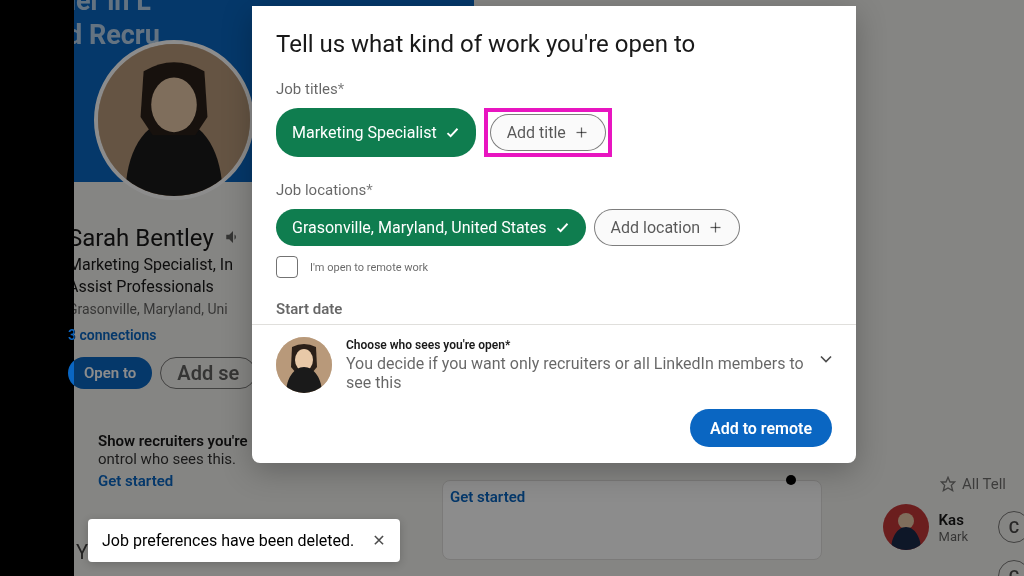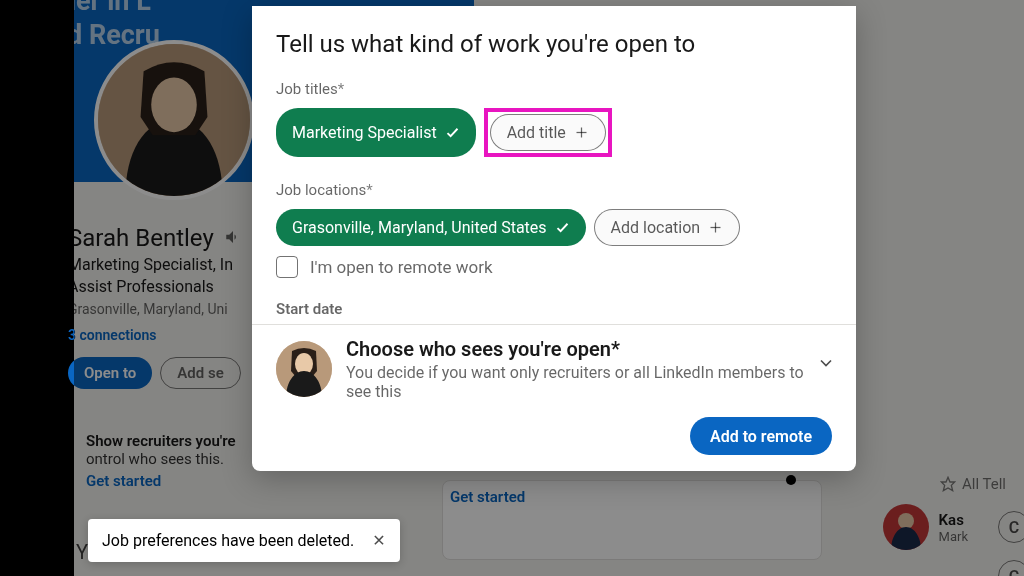--- a/index.html
+++ b/index.html
@@ -11,49 +11,49 @@
   .avatar-big { position:absolute; left:20px; top:40px; width:160px; height:160px; border-radius:50%; background:#d9c3ad; border:4px solid #fff; overflow:hidden; }
   .avatar-big svg { width:100%; height:100%; display:block; }
   .profile-area { position:absolute; left:-6px; top:224px; width:260px; }
   .profile-name { font-size:24px; font-weight:400; color:rgba(0,0,0,0.9); }
   .speaker { display:inline-block; margin-left:4px; }
   .profile-title { font-size:16px; color:rgba(0,0,0,0.9); line-height:1.35; margin-top:2px; }
   .profile-loc { font-size:14px; color:rgba(0,0,0,0.6); margin-top:4px; }
   .profile-conn { font-size:14px; color:#0a66c2; font-weight:600; margin-top:10px; }
   .profile-buttons { margin-top:14px; display:flex; gap:8px; }
   .btn-blue { background:#0a66c2; color:#fff; border:none; border-radius:18px; height:32px; padding:0 16px; font-weight:600; font-size:15px; }
-  .btn-outline { background:transparent; color:rgba(0,0,0,0.6); border:1px solid rgba(0,0,0,0.5); border-radius:18px; height:32px; padding:0 16px; font-weight:600; font-size:15px; }
+  .btn-outline { background:transparent; color:rgba(0,0,0,0.6); border:1px solid rgba(0,0,0,0.5); border-radius:18px; height:32px; padding:0 16px; font-weight:600; font-size:20px; }
   .dash-head { position:absolute; left:2px; top:540px; font-size:20px; color:rgba(0,0,0,0.75); }
   .bg-card2 { position:absolute; left:368px; top:480px; width:380px; height:80px; background:#fff; border:1px solid #e0dfdc; border-radius:8px; padding:14px; }
   .allstar { position:absolute; right:18px; top:475px; display:flex; align-items:center; gap:6px; color:rgba(0,0,0,0.55); font-size:15px; }
   .overlay { position:absolute; inset:0; background:rgba(0,0,0,0.45); }
   .toast { position:absolute; left:14px; bottom:14px; background:#fff; border-radius:4px; box-shadow:0 2px 8px rgba(0,0,0,0.2); padding:12px 14px; display:flex; align-items:flex-end; gap:18px; }
   .toast-x { font-size:16px; color:rgba(0,0,0,0.7); cursor:pointer; }
   .modal { position:absolute; left:178px; top:6px; width:604px; background:#fff; border-radius:0 0 8px 8px; box-shadow:0 8px 30px rgba(0,0,0,0.25); padding:24px 24px 16px 24px; }
   .modal h1 { font-size:24px; font-weight:400; color:rgba(0,0,0,0.9); margin-bottom:22px; }
   .field-label { font-size:15px; color:rgba(0,0,0,0.6); margin-bottom:10px; }
   .field-label .req { color:rgba(0,0,0,0.5); }
   .chip-row { display:flex; gap:8px; flex-wrap:wrap; margin-bottom:24px; }
   .chip { display:inline-flex; align-items:center; gap:8px; border-radius:22px; padding:8px 16px; font-size:16px; }
   .chip-green { background:#0f7d4f; color:#fff; }
   .chip-add { background:#fafafa; border:1px solid rgba(0,0,0,0.5); color:rgba(0,0,0,0.65); }
   .chip svg { width:15px; height:15px; }
   .hl { border:4px solid #e815c0; padding:2px; display:inline-flex; align-items:center; }
   .check-row { display:flex; align-items:center; gap:12px; margin-top:-4px; margin-bottom:22px; }
   .cb { width:22px; height:22px; border:1px solid rgba(0,0,0,0.55); border-radius:4px; }
-  .check-row span { color:rgba(0,0,0,0.6); font-size:17px; }
+  .check-row span { color:rgba(0,0,0,0.6); font-size:11px; }
   .sub-head { font-size:15px; color:rgba(0,0,0,0.6); font-weight:600; margin-top:4px; }
   .vis-section { border-top:1px solid #e0dfdc; margin:6px -24px 0 -24px; padding:12px 24px 4px 24px; display:flex; align-items:center; gap:14px; position:relative; }
   .vis-avatar { width:56px; height:56px; border-radius:50%; background:#d9c3ad; overflow:hidden; flex:0 0 56px; }
-  .vis-title { font-size:20px; font-weight:600; color:rgba(0,0,0,0.9); }
+  .vis-title { font-size:12px; font-weight:600; color:rgba(0,0,0,0.9); }
   .vis-desc { font-size:16px; color:rgba(0,0,0,0.6); margin-top:2px; }
   .chev { position:absolute; right:20px; top:50%; transform:translateY(-50%); }
   .footer { display:flex; justify-content:flex-end; margin-top:12px; }
   .btn-primary { background:#0a66c2; color:#fff; border:none; border-radius:20px; height:38px; padding:0 20px; font-weight:600; font-size:16px; }
-  .pv-head { position:absolute; left:12px; top:432px; width:340px; }
+  .pv-head { position:absolute; left:24px; top:432px; width:340px; }
   .pv-head .l1 { font-size:15px; font-weight:600; color:rgba(0,0,0,0.9); }
   .pv-head .l2 { font-size:15px; color:rgba(0,0,0,0.8); }
   .pv-head .l3 { font-size:15px; color:#0a66c2; font-weight:600; margin-top:4px; }
   .gs2 { position:absolute; left:376px; top:488px; color:#0a66c2; font-weight:600; font-size:15px; }
   .rc { position:absolute; right:-6px; top:504px; display:flex; align-items:center; gap:10px; }
   .rc-circle { width:32px; height:32px; border-radius:50%; border:1px solid rgba(0,0,0,0.5); display:flex; align-items:center; justify-content:center; font-weight:600; font-size:16px; color:rgba(0,0,0,0.7); }
   .rc-name { font-weight:600; font-size:15px; color:rgba(0,0,0,0.9); }
   .rc-sub { font-size:13px; color:rgba(0,0,0,0.6); }
   .rc2 { position:absolute; right:-6px; top:560px; display:flex; align-items:center; gap:10px; }
   .rc-blob { width:46px; height:46px; border-radius:50%; overflow:hidden; }

